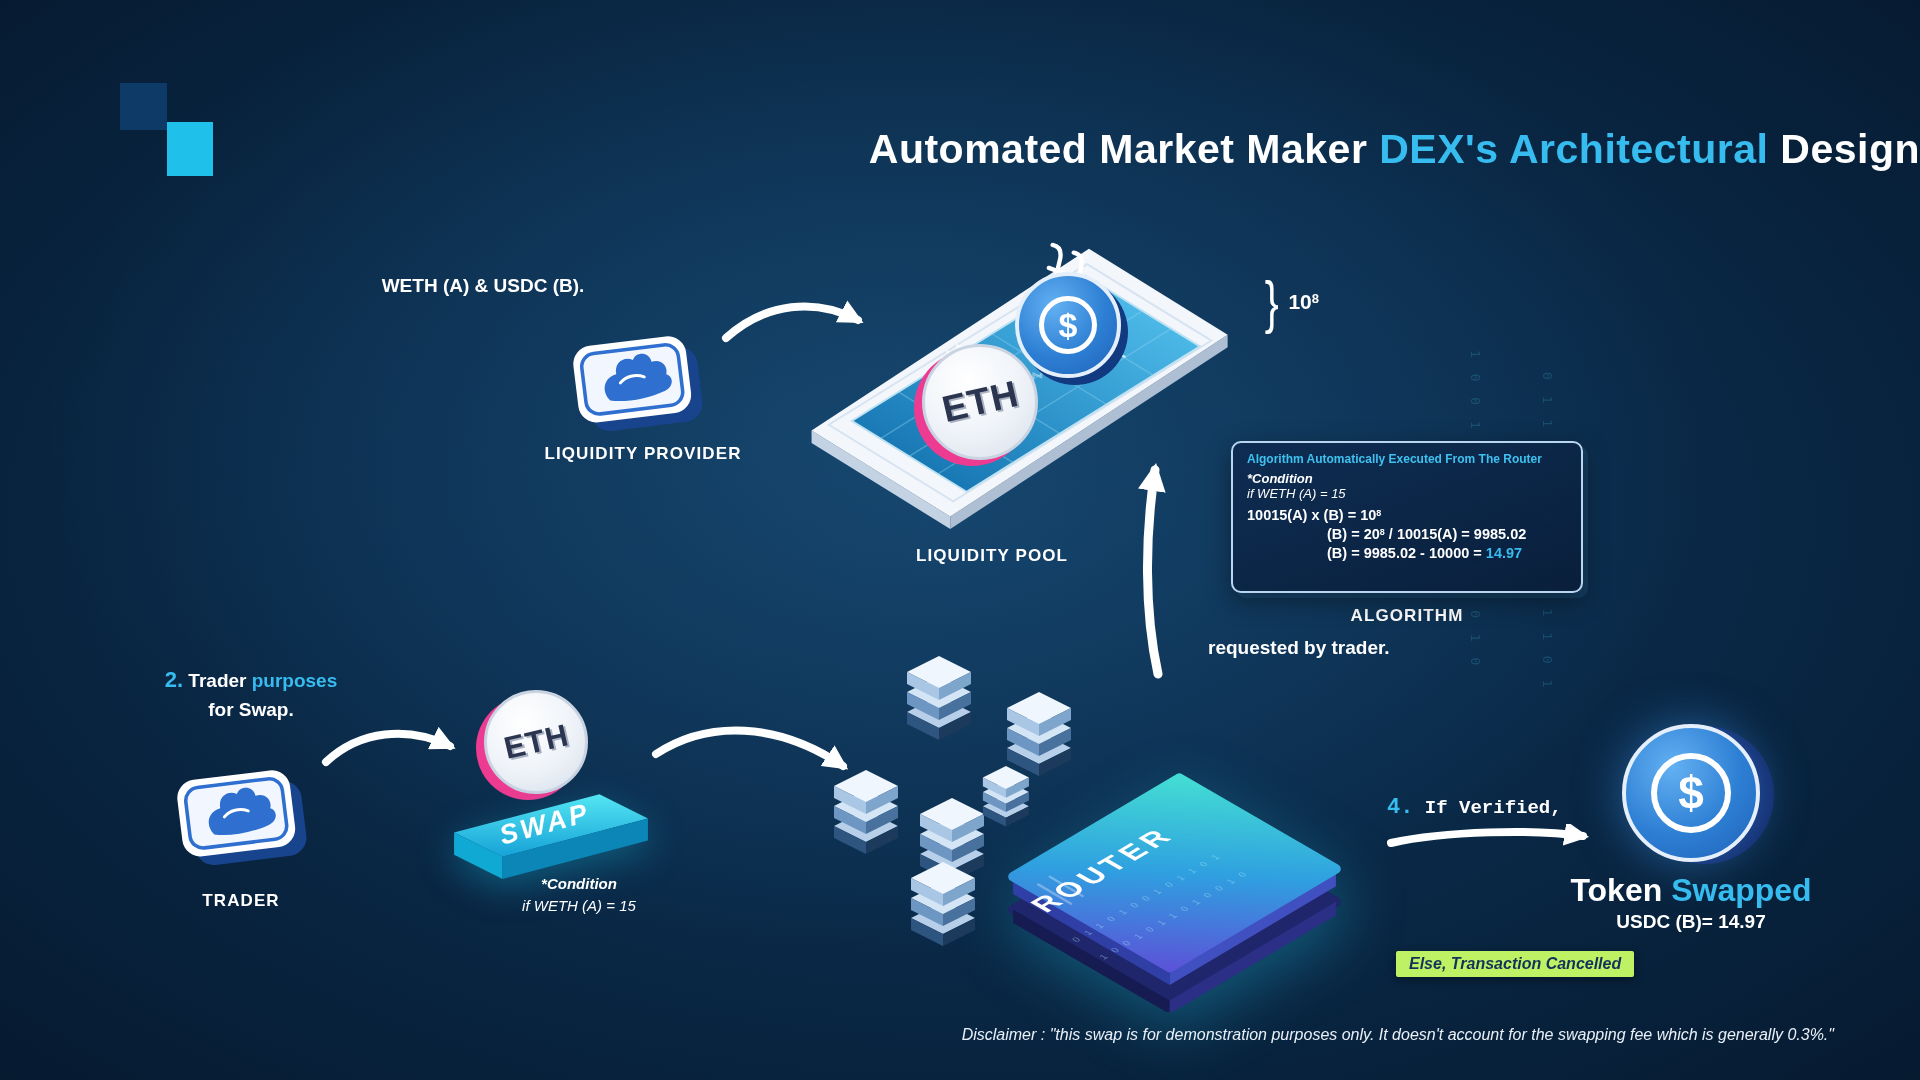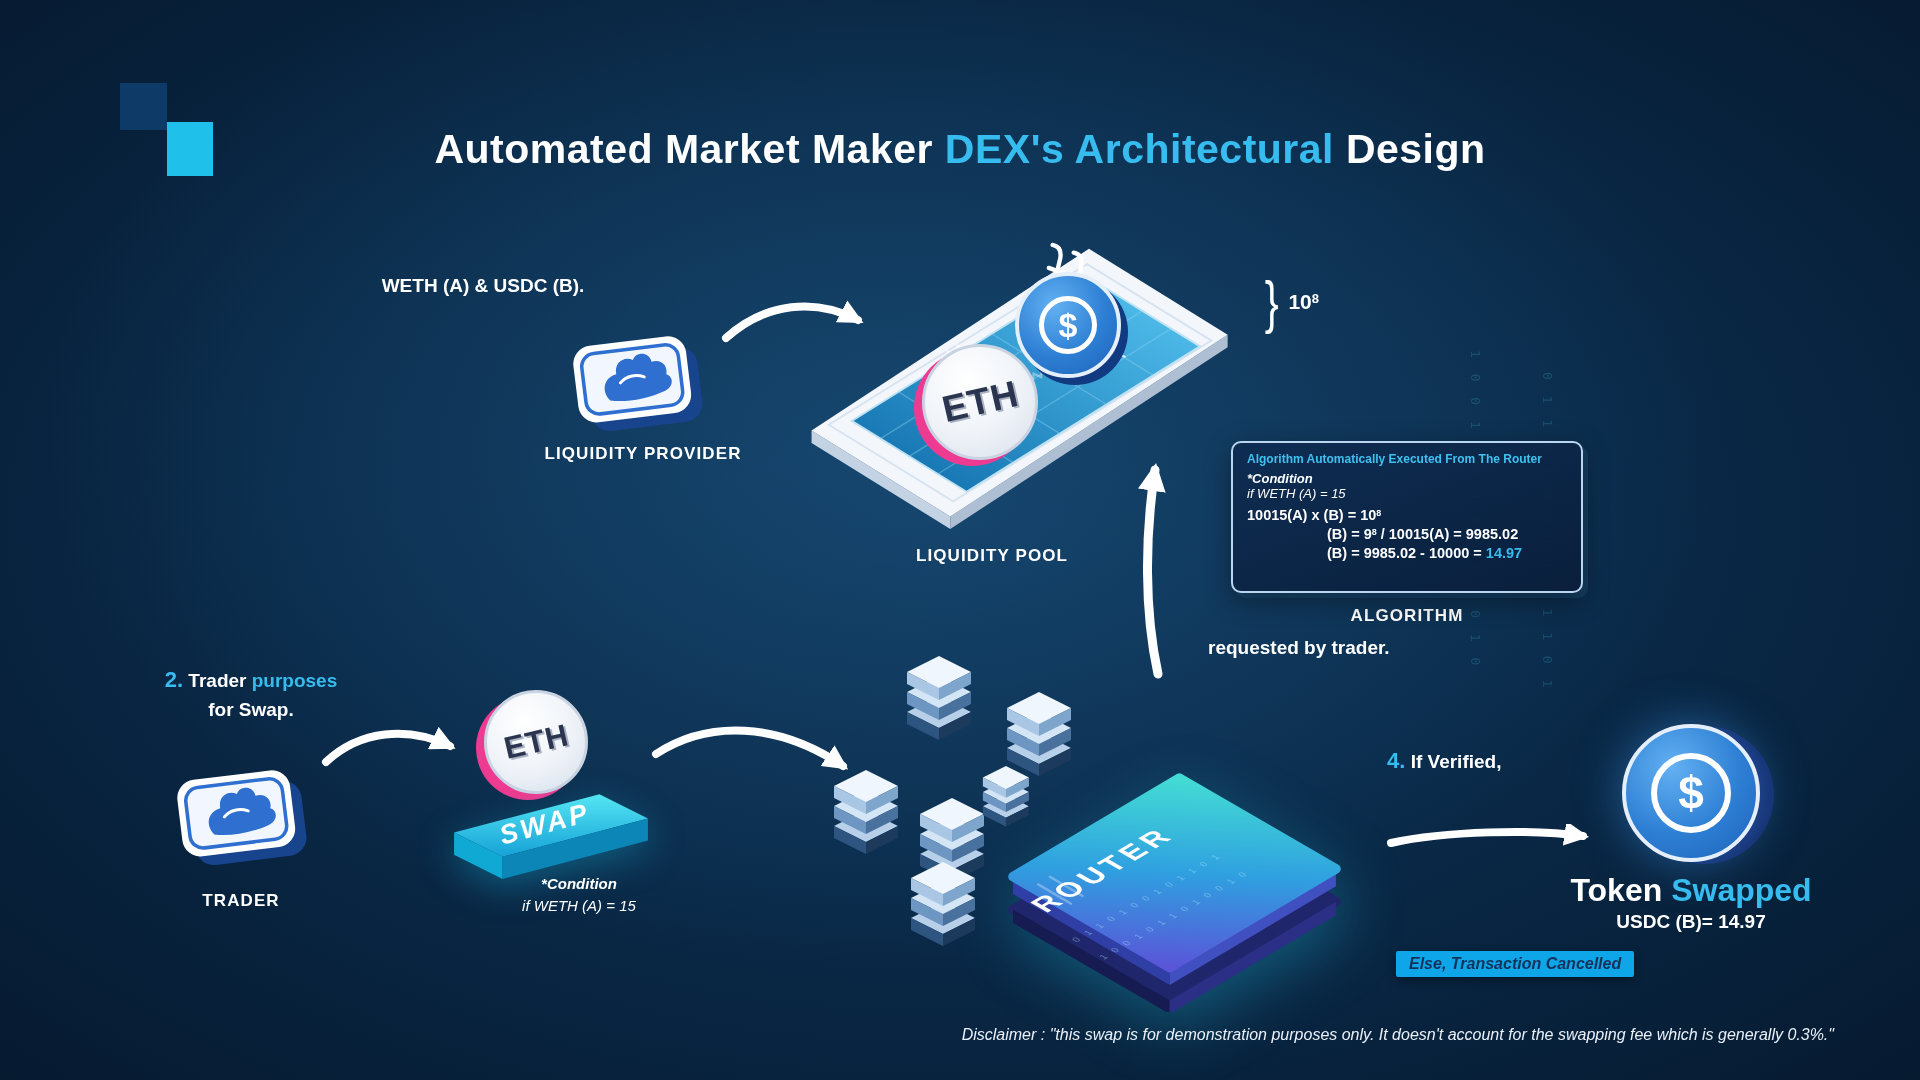--- a/index.html
+++ b/index.html
@@ -14,30 +14,30 @@
   .abs{position:absolute;}
   svg{display:block;}
   svg text{font-family:"Liberation Sans",sans-serif;}
   .accent{color:#37bcf0;}
 
   
   .sq-dark{left:120px;top:83px;width:47px;height:47px;background:#0d3a66;}
   .sq-cyan{left:167px;top:122px;width:46px;height:54px;background:#1fc0ea;}
 
   
-  .title{left:0;top:126px;width:1920px;text-align:center;font-size:41px;font-weight:700;letter-spacing:.5px;}
+  .title{left:0;top:126px;width:1920px;text-align:right;font-size:41px;font-weight:700;letter-spacing:.5px;}
 
   
   .step{font-size:19px;font-weight:600;line-height:1.45;}
   .num{color:#37bcf0;font-weight:800;font-size:22px;}
   .step1{left:333px;top:272px;width:300px;text-align:center;}
   .step2{left:151px;top:664px;width:200px;text-align:center;}
   .step3{left:1182px;top:634px;width:300px;}
   .step3 .line2{margin-left:26px;}
-  .step4{left:1387px;top:745px;white-space:nowrap;}
+  .step4{left:1387px;top:792px;white-space:nowrap;font-family:Liberation Mono, monospace;}
 
   
   .entity-label{font-size:17px;font-weight:700;letter-spacing:1.1px;text-align:center;color:#fff;}
   .lp-label{left:543px;top:444px;width:200px;}
   .trader-label{left:161px;top:891px;width:160px;}
   .pool-label{left:792px;top:546px;width:400px;}
   .algo-label{left:1231px;top:606px;width:352px;text-align:center;}
 
   
   .lp-icon{left:559px;top:318px;width:152px;height:117px;}
@@ -104,21 +104,21 @@
   .swap-eth .eth-text{font-size:31px;}
 
   
   .swap-cond{left:498px;top:873px;width:162px;text-align:center;font-size:15px;font-style:italic;line-height:1.45;font-weight:600;}
   .swap-cond .val{font-weight:500;}
 
   
   .token-result{left:1563px;top:872px;width:256px;text-align:center;}
   .token-line1{font-size:32px;font-weight:700;}
   .token-line2{font-size:19px;font-weight:600;margin-top:2px;}
-  .else-box{left:1396px;top:951px;background:#0ea5e9;color:#13325a;font-size:16px;font-weight:700;font-style:italic;padding:4px 13px;border-radius:2px;box-shadow:0 3px 10px rgba(0,0,0,.4);white-space:nowrap;}
+  .else-box{left:1396px;top:951px;background:#bef264;color:#13325a;font-size:16px;font-weight:700;font-style:italic;padding:4px 13px;border-radius:2px;box-shadow:0 3px 10px rgba(0,0,0,.4);white-space:nowrap;}
 
   .disclaimer{right:86px;top:1026px;font-size:16px;font-style:italic;color:#e9f0f8;white-space:nowrap;}
 </style>
 </head>
 <body>
 
 <svg width="0" height="0" style="position:absolute" aria-hidden="true">
   <defs>
     <marker id="ah" viewBox="0 0 10 10" refX="7.5" refY="5" markerWidth="3.1" markerHeight="3.1" orient="auto">
       <path d="M0,0 L10,5 L0,10 Z" fill="#fff"></path>
@@ -234,21 +234,21 @@
 </div>
 
 <div class="bin-col bin1">1 0 0 1 1 0 1 0 0 1 1 0 1 0</div>
 <div class="bin-col bin2">0 1 1 0 1 0 0 1 1 0 1 1 0 1</div>
 
 <div class="abs algo-box">
   <div class="algo-title">Algorithm Automatically Executed From The Router</div>
   <div class="algo-cond">*Condition</div>
   <div class="algo-cond2">if WETH (A) = 15</div>
   <div class="algo-eq"><span>10015(A) x (B) = 10</span><sup class="sup">8</sup></div>
-  <div class="algo-eq indent"><span>(B) = 9</span><sup class="sup">8</sup><span> / 10015(A) = 9985.02</span></div>
+  <div class="algo-eq indent"><span>(B) = 20</span><sup class="sup">8</sup><span> / 10015(A) = 9985.02</span></div>
   <div class="algo-eq indent"><span>(B) = 9985.02 - 10000 = </span><span class="accent">14.97</span></div>
 </div>
 <div class="abs entity-label algo-label">ALGORITHM</div>
 
 <svg class="abs arr4" viewBox="0 0 46 222">
   <path class="arrow-path" d="M28,214 C14,150 15,75 25,10" marker-end="url(#ah)"></path>
 </svg>
 
 <div class="abs step step3">
   <div class="line2">requested by trader.</div>

